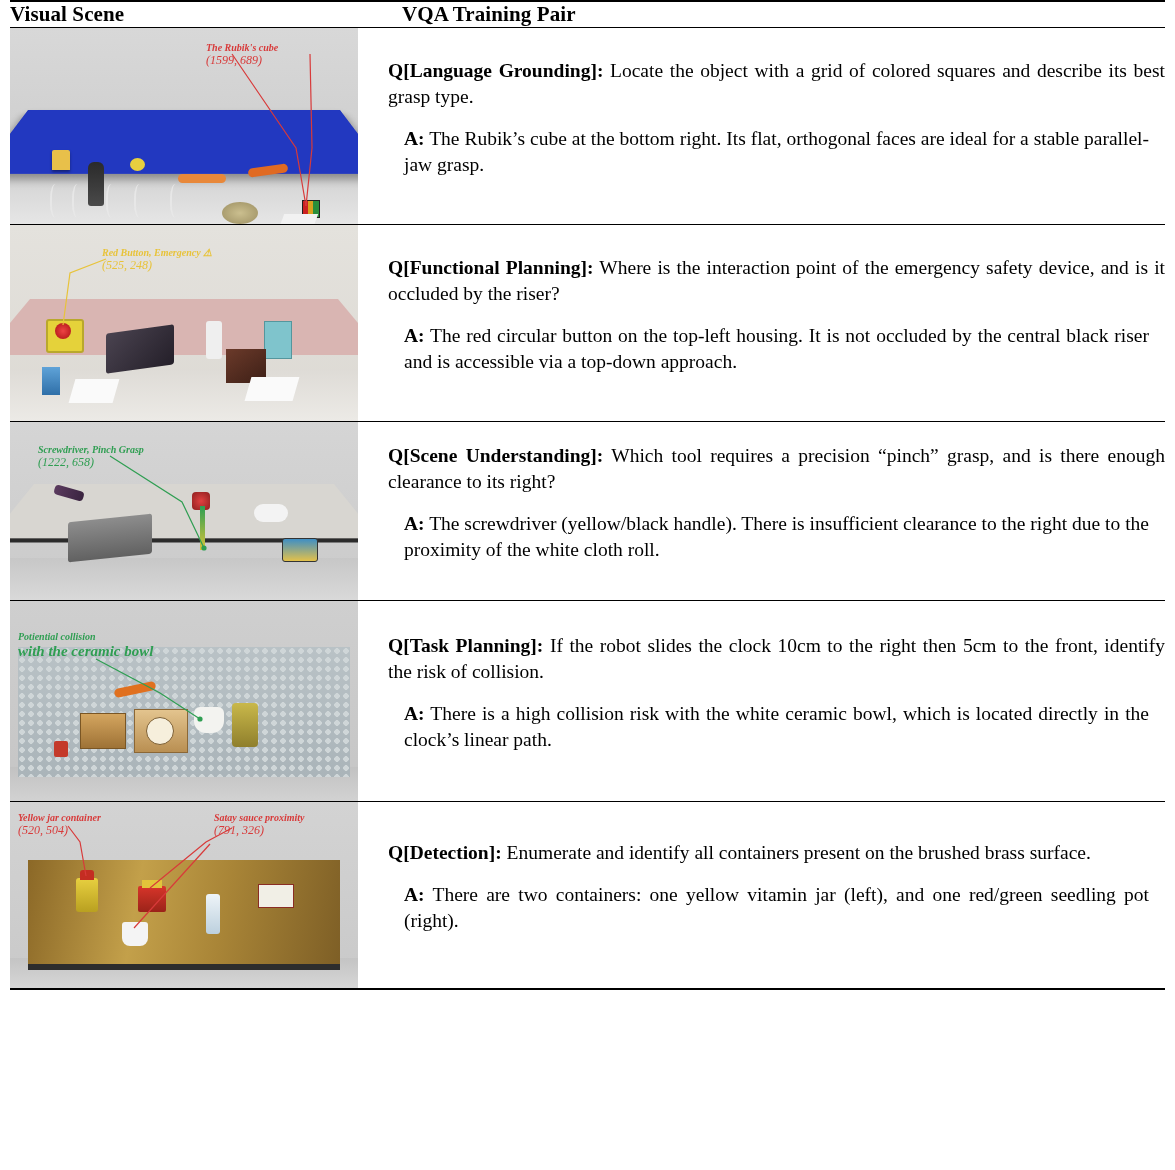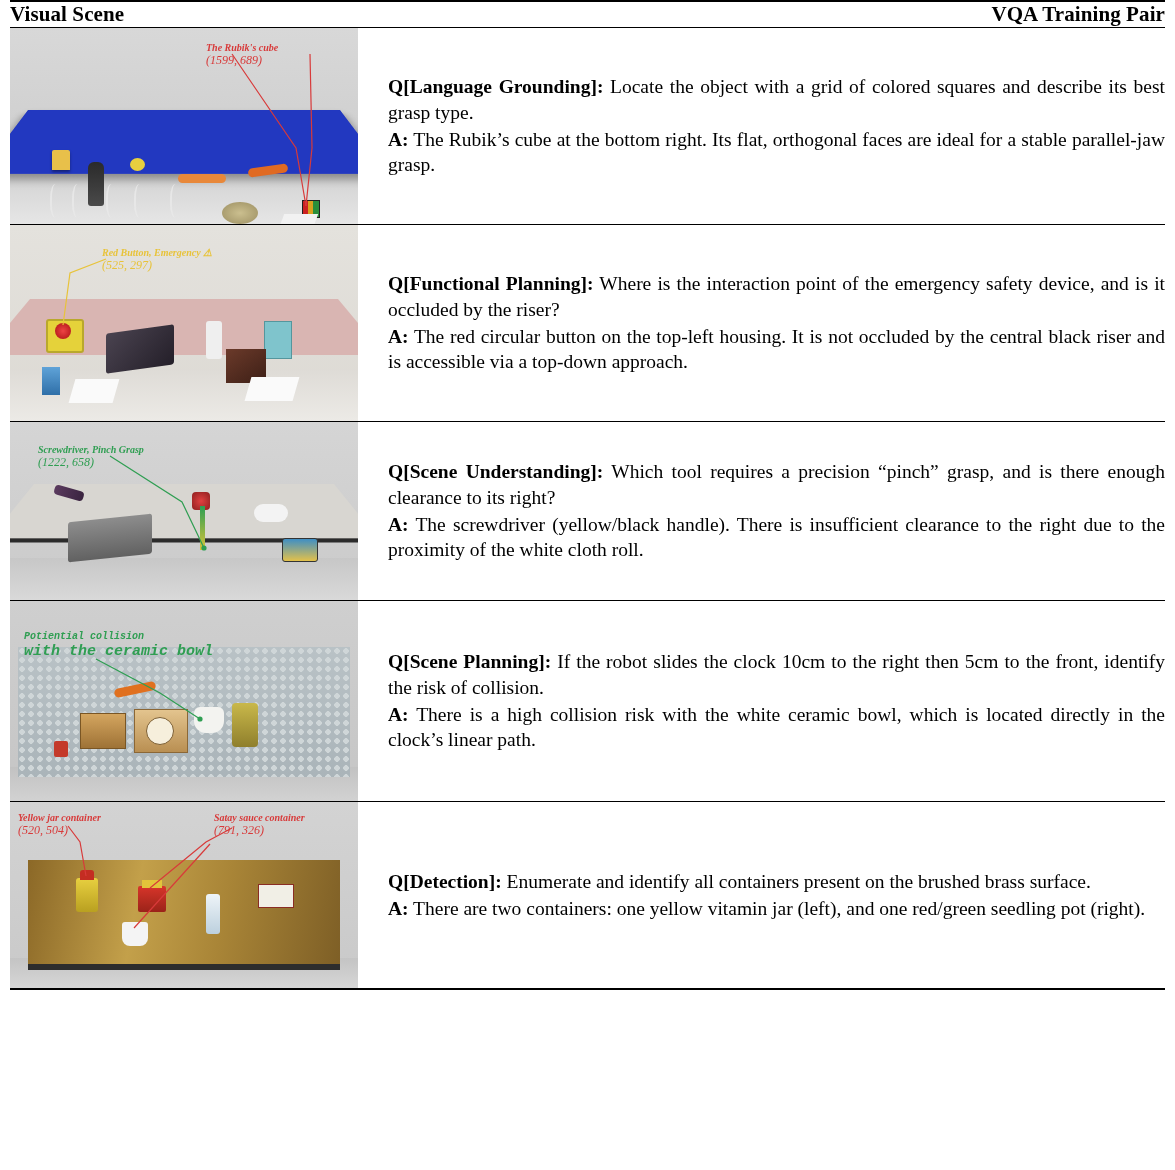--- a/index.html
+++ b/index.html
@@ -36,33 +36,33 @@
   .rule-thick { border-top: 2.2px solid #000; }
   .rule-thin  { border-top: 1.1px solid #000; }
 
   .hdr-cell {
     font-weight: bold;
     font-size: 21px;
     padding: 7px 0 8px 4px;
     text-align: left;
     letter-spacing: 0.1px;
   }
-  .hdr-cell.vqa { padding-left: 14px; text-align: right; }
+  .hdr-cell.vqa { padding-left: 14px; }
 
   .scene-cell {
     padding: 10px 0 10px 4px;
   }
   .vqa-cell {
     padding: 10px 4px 10px 14px;
     font-size: 19.5px;
     line-height: 1.33;
     text-align: justify;
   }
   .qline { margin: 0 0 1px 0; }
-  .aline { margin: 0; }
+  .aline { margin: 16px; }
   .qtag { font-weight: bold; }
   .alabel { font-weight: bold; }
 
   
   .scene {
     position: relative;
     width: 348px;
     overflow: hidden;
     background: #b9b9b9;
   }
@@ -223,21 +223,21 @@
           <div class="obj" style="left:254px; top:96px; width:26px; height:36px; background:#7fc4cc; border:1px solid #54969d;"></div>
           <div class="obj" style="left:216px; top:124px; width:40px; height:34px; background:linear-gradient(145deg,#6b3a2a,#3d1f16);"></div>
           <div class="obj" style="left:32px; top:142px; width:18px; height:28px; background:linear-gradient(#5fa3d8,#2f6fa8);"></div>
           <div class="obj" style="left:62px; top:154px; width:44px; height:24px; background:#fafafa; transform:skewX(-16deg);"></div>
           <div class="obj" style="left:238px; top:152px; width:48px; height:24px; background:#fafafa; transform:skewX(-16deg);"></div>
           <svg class="leader" style="left:0; top:0;" width="348" height="196">
             <polyline points="53,100 60,48 96,34" fill="none" stroke="#e8c33a" stroke-width="1.2"></polyline>
           </svg>
           <div class="annot" style="left:92px; top:22px; color:#e8c33a;">
             <span>Red Button, Emergency ⚠</span>
-            <span class="coord">(525, 297)</span>
+            <span class="coord">(525, 248)</span>
           </div>
         </div>
       </td>
       <td class="vqa-cell rule-thin">
         <p class="qline">
           <span class="qtag">Q[Functional Planning]:</span><span>  Where is the interaction point of the emergency safety device, and is it occluded by the riser?</span>
         </p>
         <p class="aline">
           <span class="alabel">A:</span><span> The red circular button on the top-left housing. It is not occluded by the central black riser and is accessible via a top-down approach.</span>
         </p>
@@ -284,29 +284,29 @@
           <div class="obj" style="left:44px; top:140px; width:14px; height:16px; background:#c43a2a; border-radius:2px;"></div>
           <div class="obj" style="left:70px; top:112px; width:44px; height:34px; background:linear-gradient(#d4a55f,#9e7236); border:1px solid #7a5624;"></div>
           <div class="obj" style="left:124px; top:108px; width:52px; height:42px; background:linear-gradient(#e3c48e,#b98f52); border:1px solid #8b6736;"></div>
           <div class="obj" style="left:136px; top:116px; width:26px; height:26px; background:#f6efdc; border-radius:50%; border:1px solid #7d5f33;"></div>
           <div class="obj" style="left:184px; top:106px; width:30px; height:26px; background:#f3f3f0; border-radius:6px 6px 12px 12px;"></div>
           <div class="obj" style="left:222px; top:102px; width:26px; height:44px; background:linear-gradient(#c9b84a,#8f7f2c); border-radius:4px;"></div>
           <svg class="leader" style="left:0; top:0;" width="348" height="200">
             <polyline points="190,118 150,92 86,58" fill="none" stroke="#2f9e52" stroke-width="1.2"></polyline>
             <circle cx="190" cy="118" r="2.6" fill="#2f9e52"></circle>
           </svg>
-          <div class="annot" style="left:14px; top:30px; color:#2f9e52;font-family:Liberation Mono, monospace;">
+          <div class="annot" style="left:8px; top:30px; color:#2f9e52;">
             <span>Potiential collision</span>
             <span class="coord" style="font-style:italic;font-weight:bold;font-size:15px;">with the ceramic bowl</span>
           </div>
         </div>
       </td>
       <td class="vqa-cell rule-thin">
         <p class="qline">
-          <span class="qtag">Q[Scene Planning]:</span><span>  If the robot slides the clock 10cm to the right then 5cm to the front, identify the risk of collision.</span>
+          <span class="qtag">Q[Task Planning]:</span><span>  If the robot slides the clock 10cm to the right then 5cm to the front, identify the risk of collision.</span>
         </p>
         <p class="aline">
           <span class="alabel">A:</span><span> There is a high collision risk with the white ceramic bowl, which is located directly in the clock’s linear path.</span>
         </p>
       </td>
     </tr>
 
     <tr>
       <td class="scene-cell rule-thin">
         <div class="scene s5">
@@ -322,21 +322,21 @@
           <svg class="leader" style="left:0; top:0;" width="348" height="186">
             <polyline points="76,74 70,40 58,24" fill="none" stroke="#d83a3a" stroke-width="1.2"></polyline>
             <polyline points="140,86 196,40 222,26" fill="none" stroke="#d83a3a" stroke-width="1.2"></polyline>
             <polyline points="124,126 200,42" fill="none" stroke="#d83a3a" stroke-width="1.2"></polyline>
           </svg>
           <div class="annot" style="left:8px; top:10px; color:#d83a3a;">
             <span>Yellow jar container</span>
             <span class="coord">(520, 504)</span>
           </div>
           <div class="annot" style="left:204px; top:10px; color:#d83a3a;">
-            <span>Satay sauce container</span>
+            <span>Satay sauce proximity</span>
             <span class="coord">(791, 326)</span>
           </div>
         </div>
       </td>
       <td class="vqa-cell rule-thin">
         <p class="qline">
           <span class="qtag">Q[Detection]:</span><span>   Enumerate and identify all containers present on the brushed brass surface.</span>
         </p>
         <p class="aline">
           <span class="alabel">A:</span><span> There are two containers: one yellow vitamin jar (left), and one red/green seedling pot (right).</span>

